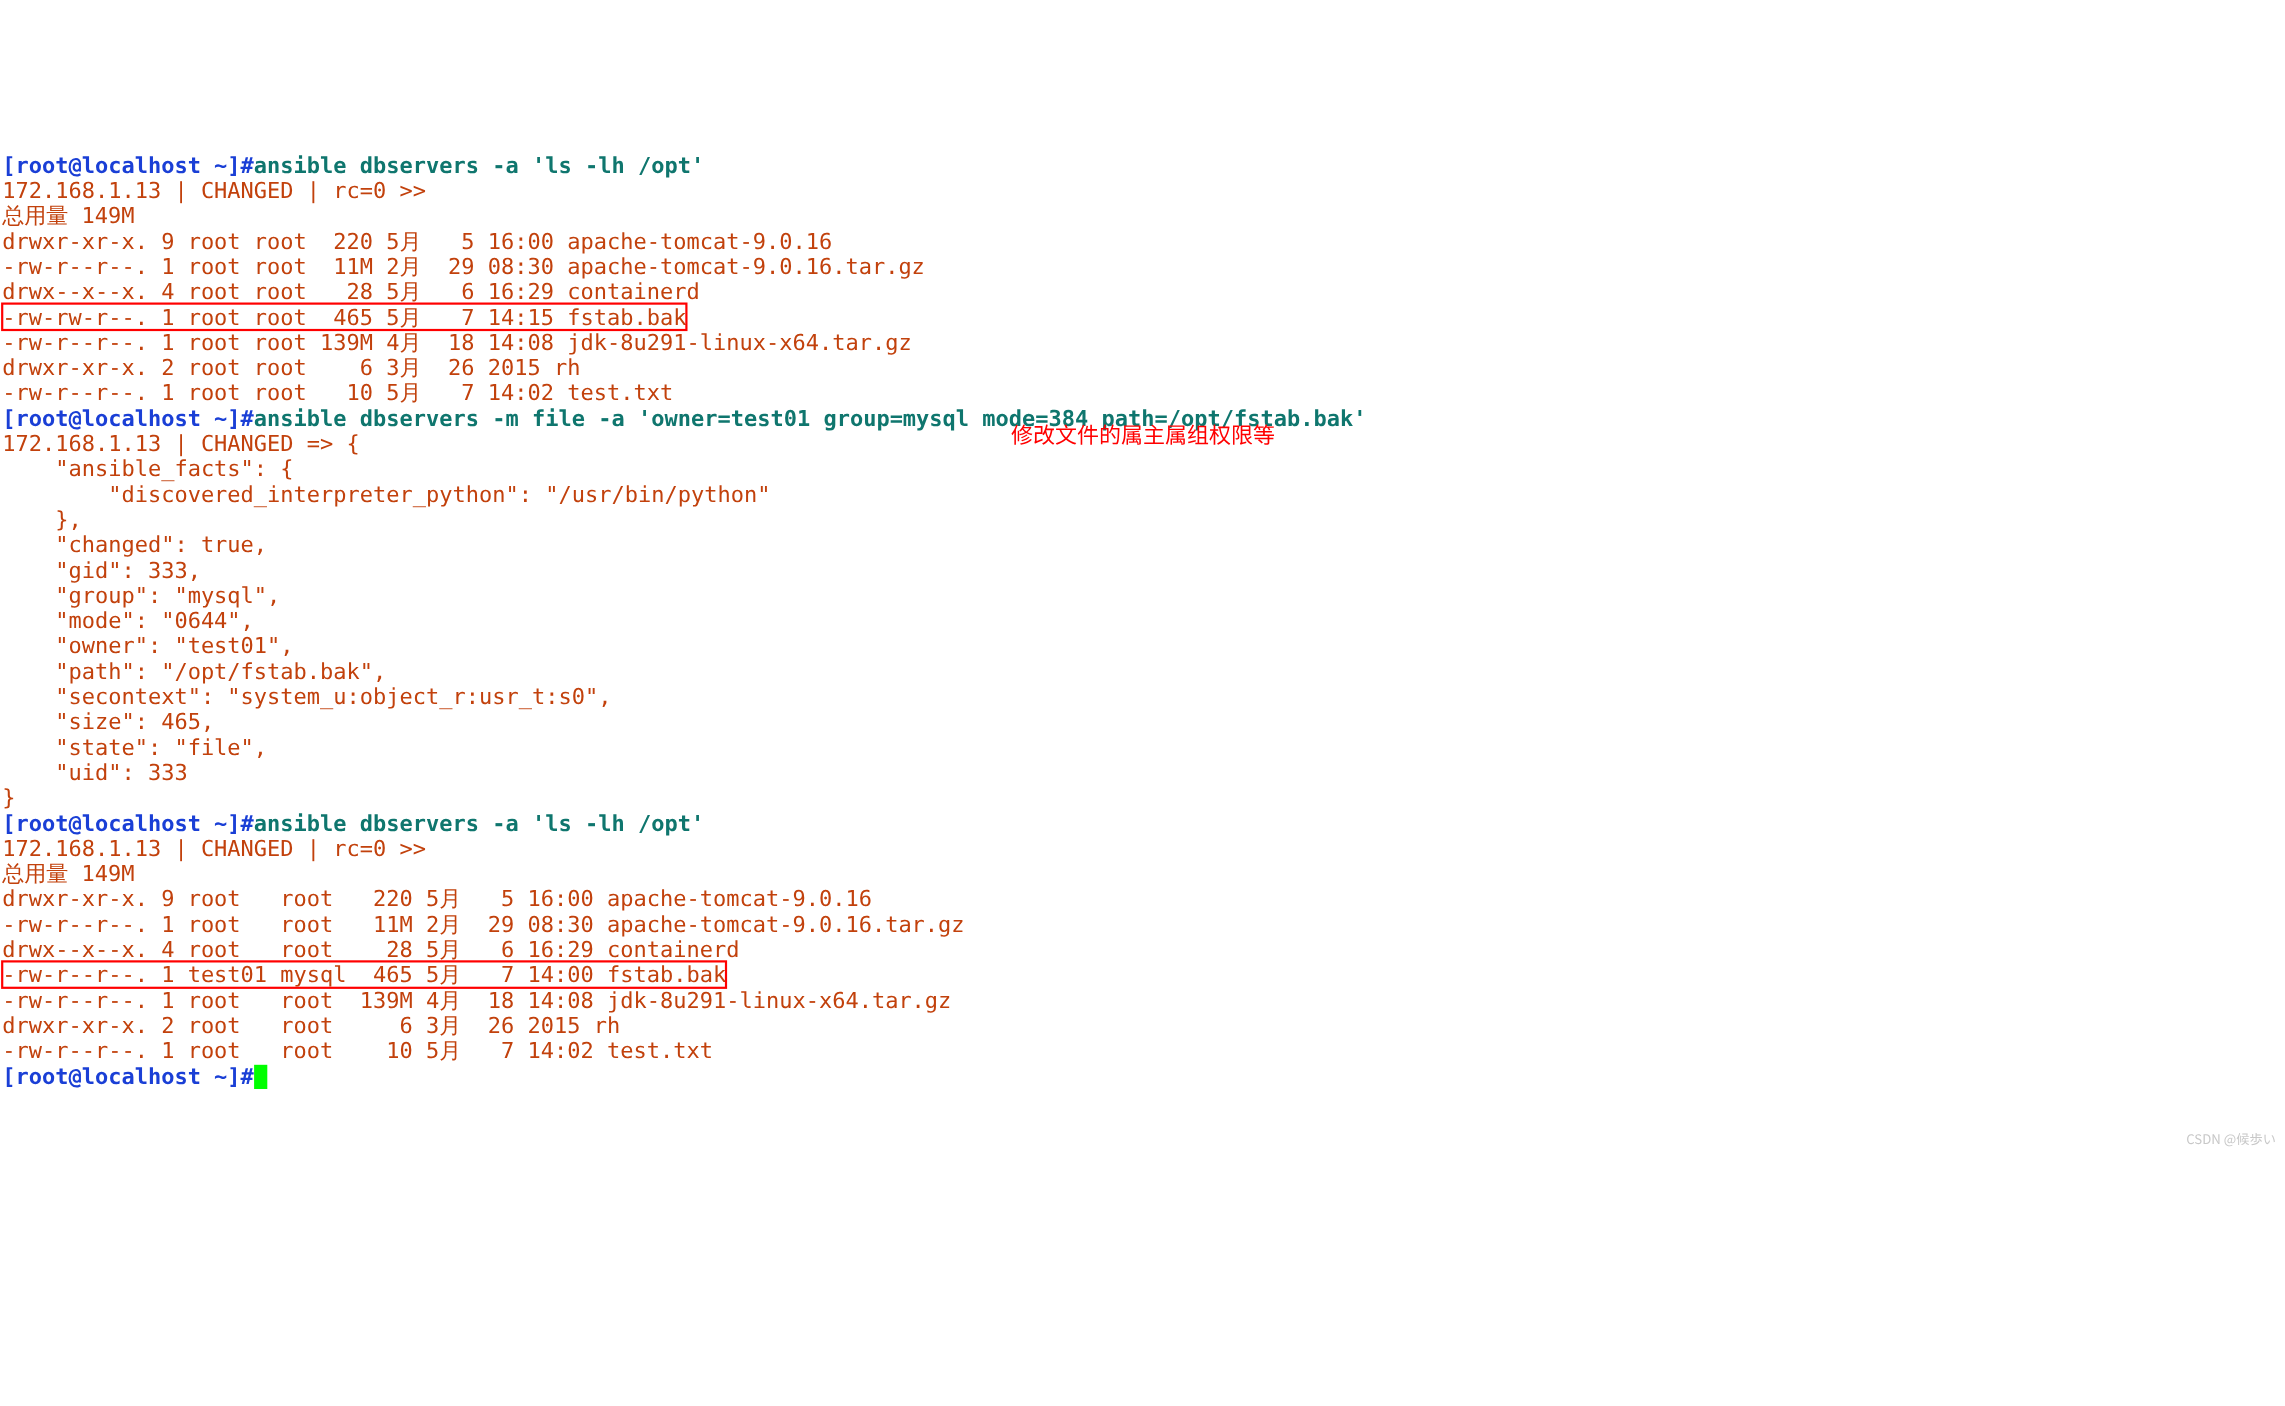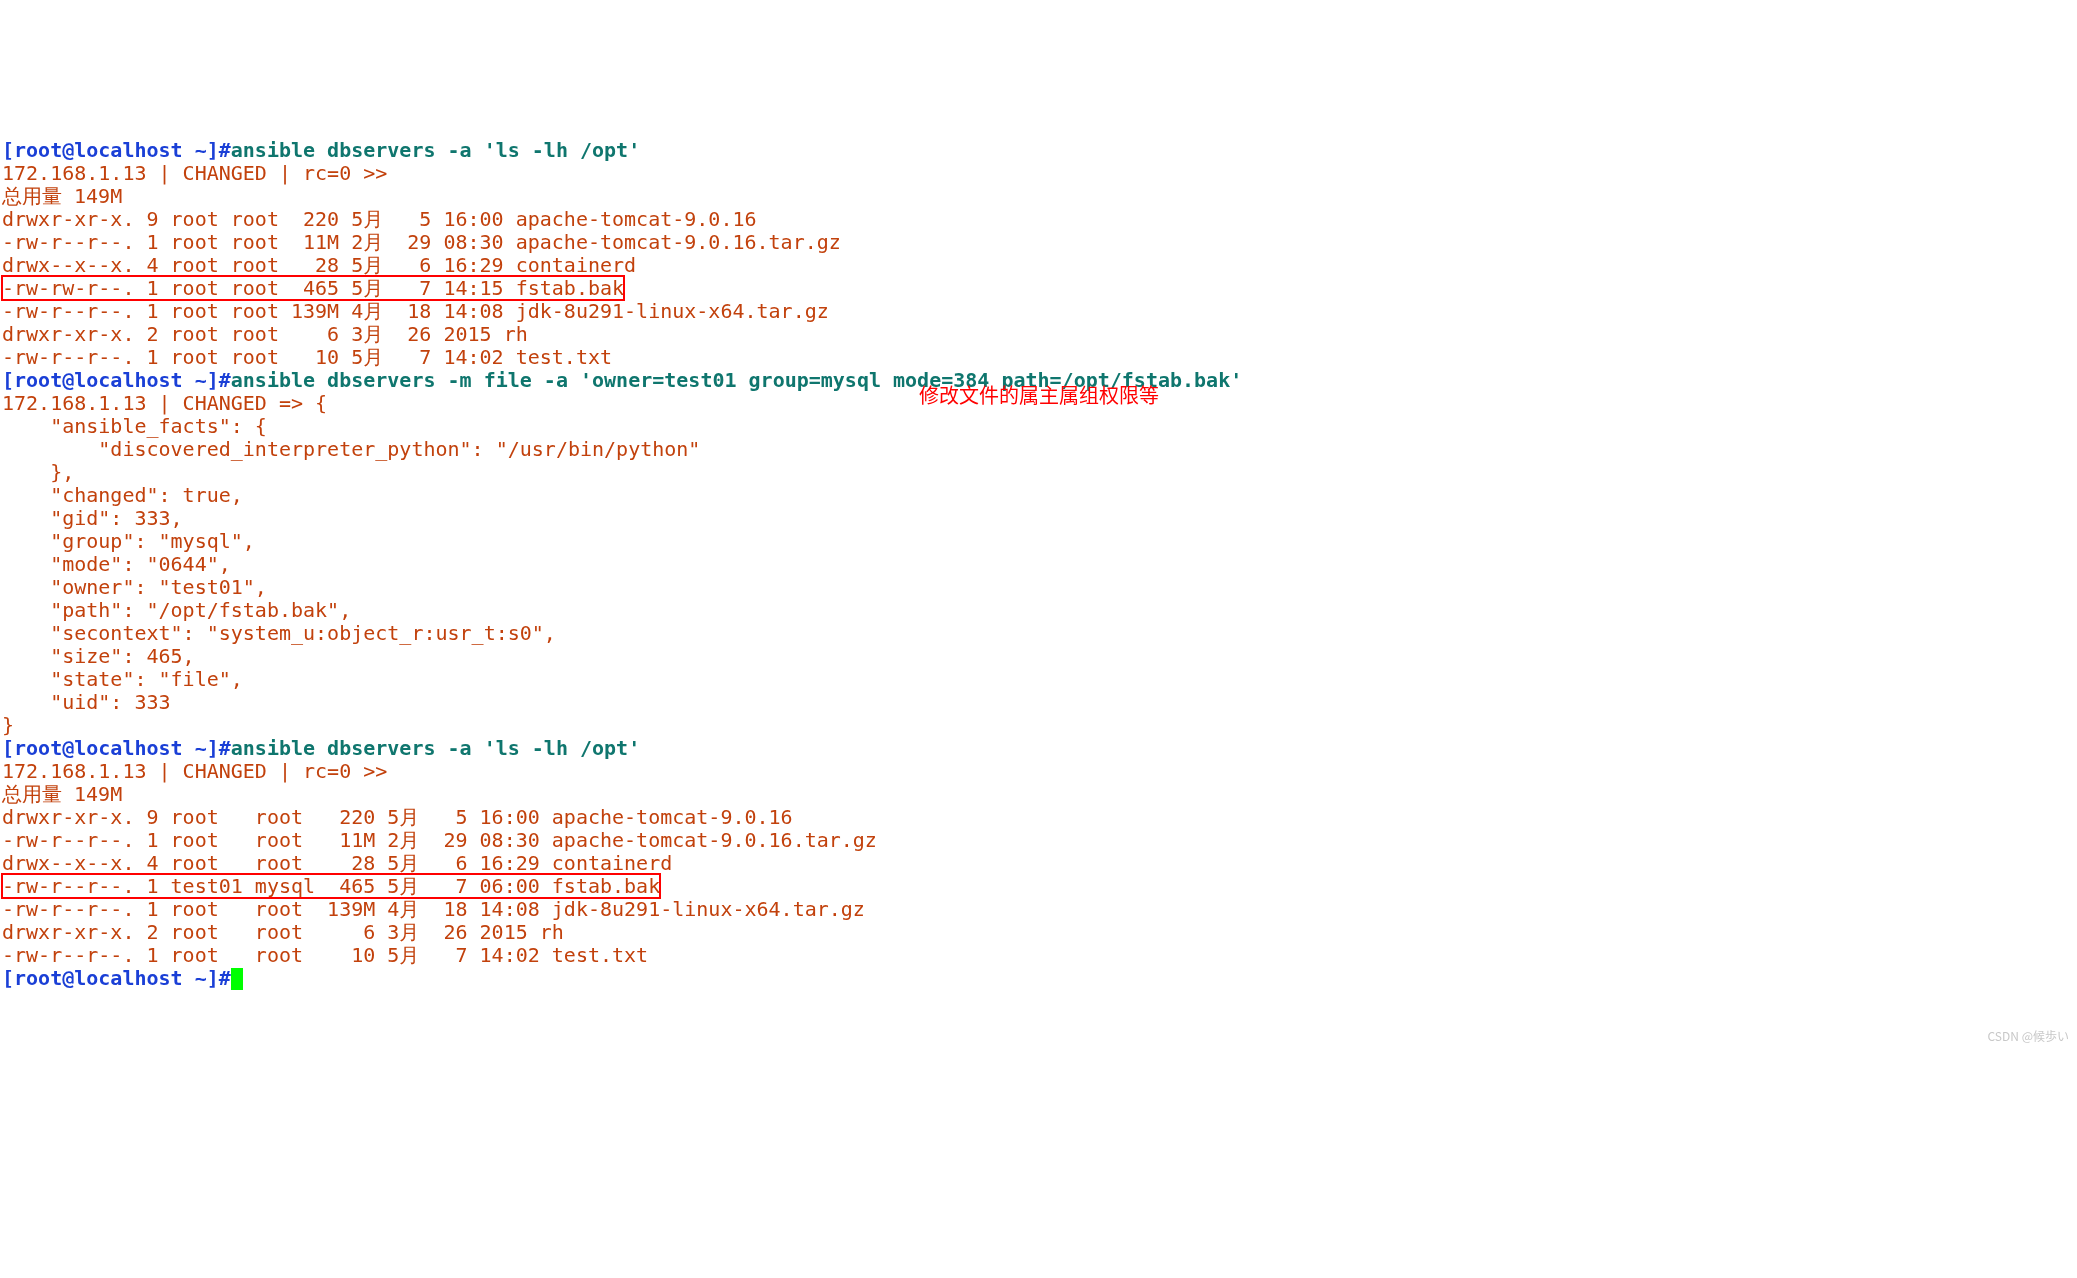--- a/index.html
+++ b/index.html
@@ -71,21 +71,21 @@
 <span class="olive">    "size": 465,</span>
 <span class="olive">    "state": "file",</span>
 <span class="olive">    "uid": 333</span>
 <span class="olive">}</span>
 <span class="blue">[root@localhost ~]#</span><span class="black">ansible dbservers -a 'ls -lh /opt'</span>
 <span class="olive">172.168.1.13 | CHANGED | rc=0 &gt;&gt;</span>
 <span class="olive">总用量 149M</span>
 <span class="olive">drwxr-xr-x. 9 root   root   220 5月   5 16:00 apache-tomcat-9.0.16</span>
 <span class="olive">-rw-r--r--. 1 root   root   11M 2月  29 08:30 apache-tomcat-9.0.16.tar.gz</span>
 <span class="olive">drwx--x--x. 4 root   root    28 5月   6 16:29 containerd</span>
-<span class="olive boxed">-rw-r--r--. 1 test01 mysql  465 5月   7 06:00 fstab.bak</span>
+<span class="olive boxed">-rw-r--r--. 1 test01 mysql  465 5月   7 14:00 fstab.bak</span>
 <span class="olive">-rw-r--r--. 1 root   root  139M 4月  18 14:08 jdk-8u291-linux-x64.tar.gz</span>
 <span class="olive">drwxr-xr-x. 2 root   root     6 3月  26 2015 rh</span>
 <span class="olive">-rw-r--r--. 1 root   root    10 5月   7 14:02 test.txt</span>
 <span class="blue">[root@localhost ~]#</span><span class="cursor"></span>
 
 <span class="annot red" style="left:919px; top:268px;">修改文件的属主属组权限等</span>
 <span class="watermark">CSDN @候歩い</span>
 </div>
 
 

